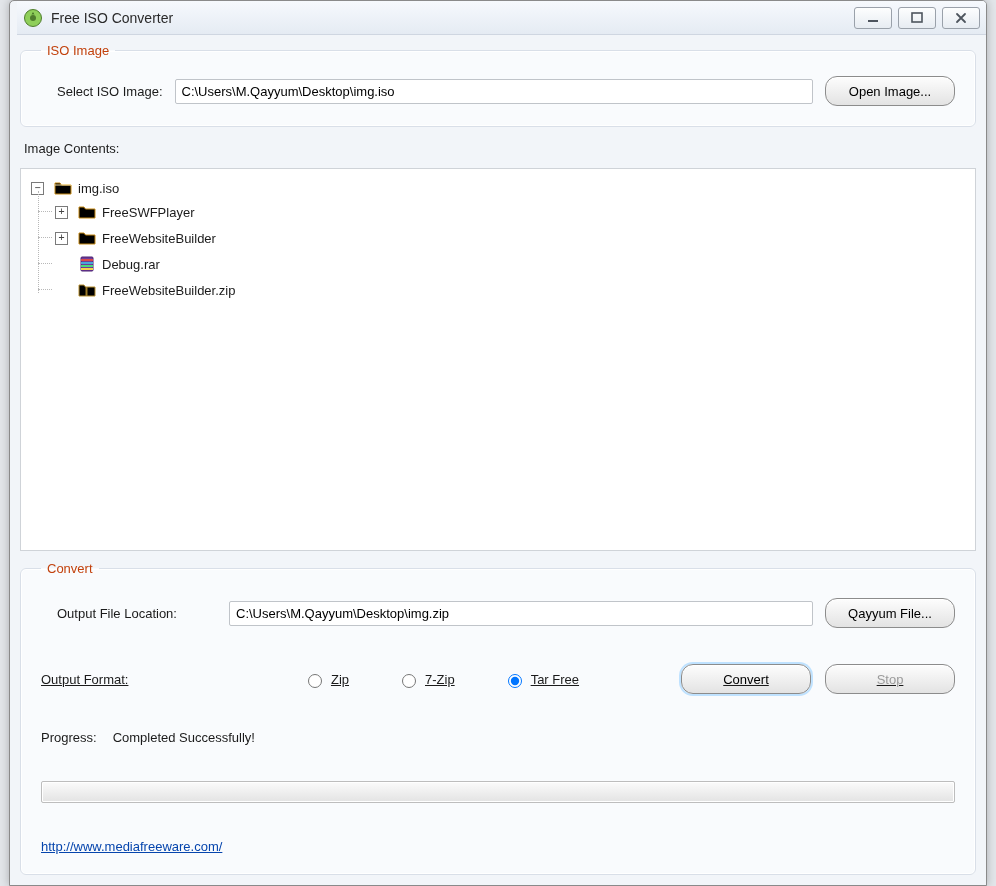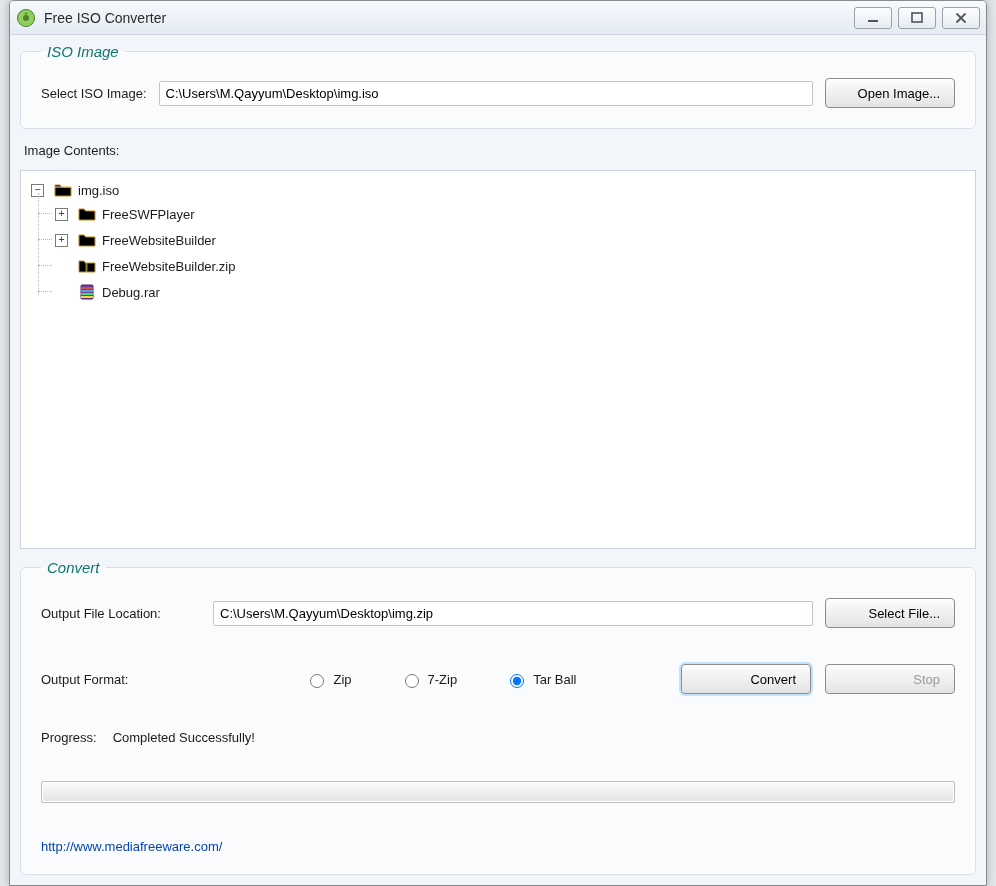--- a/index.html
+++ b/index.html
@@ -34,56 +34,57 @@
     border:1px solid var(--win-border);
     border-radius:5px 5px 0 0;
     box-shadow:0 0 10px rgba(0,0,0,.25);
     overflow:hidden;
     display:flex;flex-direction:column;
   }
   .titlebar{
     height:34px;display:flex;align-items:center;padding:0 6px 0 6px;
     background:linear-gradient(#f6f9fd,#e5ebf3);
     border-bottom:1px solid var(--title-border-bot);
+    margin-left:7px;
   }
   .app-icon{width:20px;height:20px;margin-right:8px;display:flex;}
   .app-title{font-size:14px;color:#2a2a2a;}
   .win-controls{margin-left:auto;display:flex;gap:6px;}
   .win-btn{
     width:38px;height:22px;border:1px solid #9aa1aa;border-radius:3px;
     background:linear-gradient(#fdfefe,#e7ecf2);
     display:flex;align-items:center;justify-content:center;
     color:#4e555e;font-size:11px;cursor:default;
   }
 
   .client{flex:1;padding:8px 10px 10px 10px;display:flex;flex-direction:column;gap:10px;}
 
   fieldset{
     border:1px solid var(--panel-border);border-radius:6px;
     background:var(--fieldset-bg);
     padding:16px 20px 20px 20px;margin:0;
     box-shadow:inset 0 0 0 1px #ffffff;
   }
-  legend{padding:0 6px;font-size:15px;color:#0f766e;font-style:italic;}
-
-  .row{display:flex;align-items:center;gap:12px;}
+  legend{padding:0 6px;font-size:13px;color:#c2410c;}
+
+  .row{display:flex;align-items:center;gap:12px;margin-left:16px;}
   .label{white-space:nowrap;}
 
   .text-input{
     flex:1;height:25px;padding:2px 6px;
     background:var(--input-bg);border:1px solid var(--input-border);
     border-radius:2px;font:inherit;
   }
 
   .btn{
-    height:30px;min-width:130px;padding:0 14px;
-    border:1px solid var(--btn-border);border-radius:4px;
+    height:30px;min-width:130px;padding:0 20px;
+    border:1px solid var(--btn-border);border-radius:12px;
     background:linear-gradient(var(--btn-bg-top),var(--btn-bg-bot));
     box-shadow:inset 0 1px 0 var(--btn-hl);
-    font:inherit;cursor:pointer;text-align:right;
+    font:inherit;cursor:pointer;
   }
   .btn.small{min-width:130px;}
   .btn:disabled{color:var(--disabled);cursor:default;}
   .btn.highlight{box-shadow:inset 0 1px 0 var(--btn-hl),0 0 0 2px #bfe2ff;}
 
   
   .section-label{margin:4px 4px 2px 4px;}
   .tree-box{
     flex:1;min-height:280px;border:1px solid #cfd3d8;background:#ffffff;
     padding:6px 4px;overflow:auto;
@@ -112,33 +113,33 @@
     border-top:1px dotted var(--tree-line);
   }
   ul.tree > li > .node{margin-left:6px;}
 
   
   .ico{width:18px;height:18px;display:inline-flex;}
   .ico svg{width:18px;height:18px;}
 
   
   .convert-body{display:flex;flex-direction:column;gap:36px;margin-top:6px;}
-  .format-row{display:flex;align-items:center;gap:30px;}
+  .format-row{display:flex;align-items:center;gap:30px;text-decoration:underline;}
   .radio-group{display:flex;align-items:center;gap:48px;flex:1;justify-content:center;}
   .radio{display:flex;align-items:center;gap:6px;}
   .radio input{width:14px;height:14px;}
   .btns-right{display:flex;gap:14px;margin-left:auto;}
 
   .progress-row{display:flex;align-items:center;gap:16px;}
   .progress{
     height:22px;border:1px solid var(--progress-border);border-radius:2px;
     background:linear-gradient(#fbfbfb,#e3e3e3);
     box-shadow:inset 0 0 0 1px #fff;
   }
-  .link{color:var(--link);cursor:pointer;margin-top:25px;}
+  .link{color:var(--link);text-decoration:underline;cursor:pointer;margin-top:25px;}
   .spacer6{height:2px;}
 </style>
 </head>
 <body>
 
 <div class="window">
 
   <div class="titlebar">
     <span class="app-icon">
       <svg viewBox="0 0 20 20">
@@ -220,77 +221,77 @@
                     </svg>
                 </span>
                 <span>FreeWebsiteBuilder</span>
               </div>
             </li>
             <li>
               <div class="node">
                 <span class="expander blank"></span>
                 <span class="ico">
                   <svg viewBox="0 0 18 18">
+                    <rect x="3" y="2" width="12" height="14" rx="1" fill="#6e3c9c" stroke="#4b2171"></rect>
+                    <rect x="3" y="4" width="12" height="2" fill="#d94a4a"></rect>
+                    <rect x="3" y="7" width="12" height="2" fill="#4aa6d9"></rect>
+                    <rect x="3" y="10" width="12" height="2" fill="#4ad97b"></rect>
+                    <rect x="3" y="13" width="12" height="2" fill="#f5d24a"></rect>
+                  </svg>
+                </span>
+                <span>Debug.rar</span>
+              </div>
+            </li>
+            <li>
+              <div class="node">
+                <span class="expander blank"></span>
+                <span class="ico">
+                  <svg viewBox="0 0 18 18">
                       <defs>
                         <linearGradient id="g2" x1="0" y1="0" x2="0" y2="1">
                           <stop class="a" offset="0"></stop>
                           <stop class="b" offset="1"></stop>
                         </linearGradient>
                       </defs>
                     <path d="M1 4h5l1.5 2H17v9H1z" fill="url(#g2)" stroke="#b89133"></path>
                     <rect x="7.5" y="6" width="2" height="9" fill="#9c7a27"></rect>
                   </svg>
                 </span>
                 <span>FreeWebsiteBuilder.zip</span>
               </div>
             </li>
-            <li>
-              <div class="node">
-                <span class="expander blank"></span>
-                <span class="ico">
-                  <svg viewBox="0 0 18 18">
-                    <rect x="3" y="2" width="12" height="14" rx="1" fill="#6e3c9c" stroke="#4b2171"></rect>
-                    <rect x="3" y="4" width="12" height="2" fill="#d94a4a"></rect>
-                    <rect x="3" y="7" width="12" height="2" fill="#4aa6d9"></rect>
-                    <rect x="3" y="10" width="12" height="2" fill="#4ad97b"></rect>
-                    <rect x="3" y="13" width="12" height="2" fill="#f5d24a"></rect>
-                  </svg>
-                </span>
-                <span>Debug.rar</span>
-              </div>
-            </li>
           </ul>
         </li>
       </ul>
     </div>
 
     <fieldset>
       <legend>Convert</legend>
       <div class="convert-body">
 
         <div class="row">
           <span class="label" style="width:160px">Output File Location:</span>
           <input type="text" class="text-input" value="C:\Users\M.Qayyum\Desktop\img.zip" style="">
-          <button class="btn small">Select File...</button>
+          <button class="btn small">Qayyum File...</button>
         </div>
 
         <div class="format-row">
           <span class="label" style="width:160px">Output Format:</span>
           <div class="radio-group">
             <label class="radio">
               <input type="radio" name="fmt" style="">
               <span>Zip</span>
             </label>
             <label class="radio">
               <input type="radio" name="fmt" style="">
               <span>7-Zip</span>
             </label>
             <label class="radio">
               <input type="radio" name="fmt" checked="" style="">
-              <span>Tar Ball</span>
+              <span>Tar Free</span>
             </label>
           </div>
           <div class="btns-right">
             <button class="btn highlight" style="min-width:130px">Convert</button>
             <button class="btn" style="min-width:130px" disabled="">Stop</button>
           </div>
         </div>
 
         <div class="progress-row">
           <span class="label">Progress:</span>

